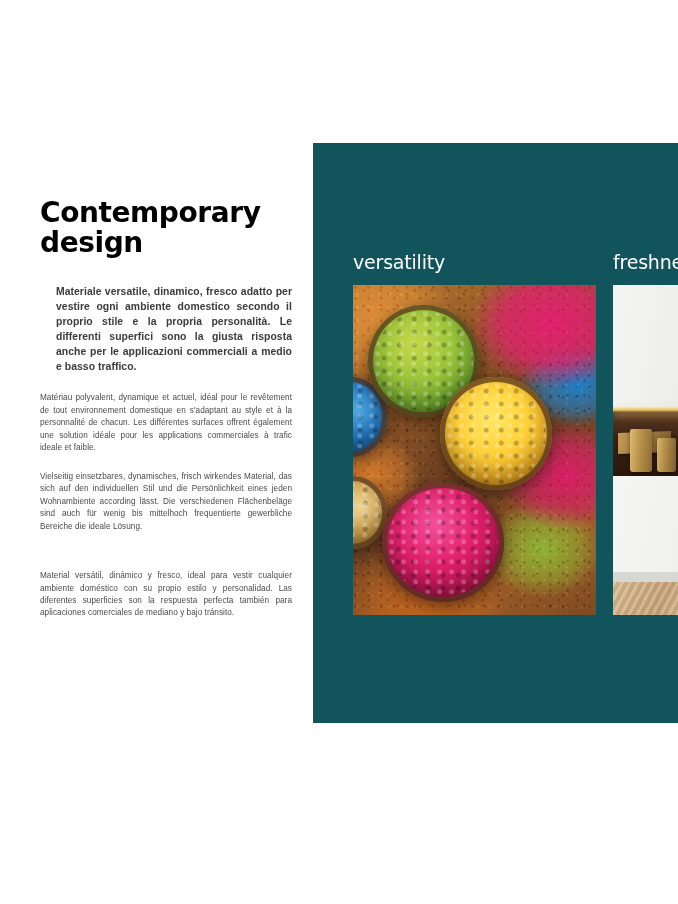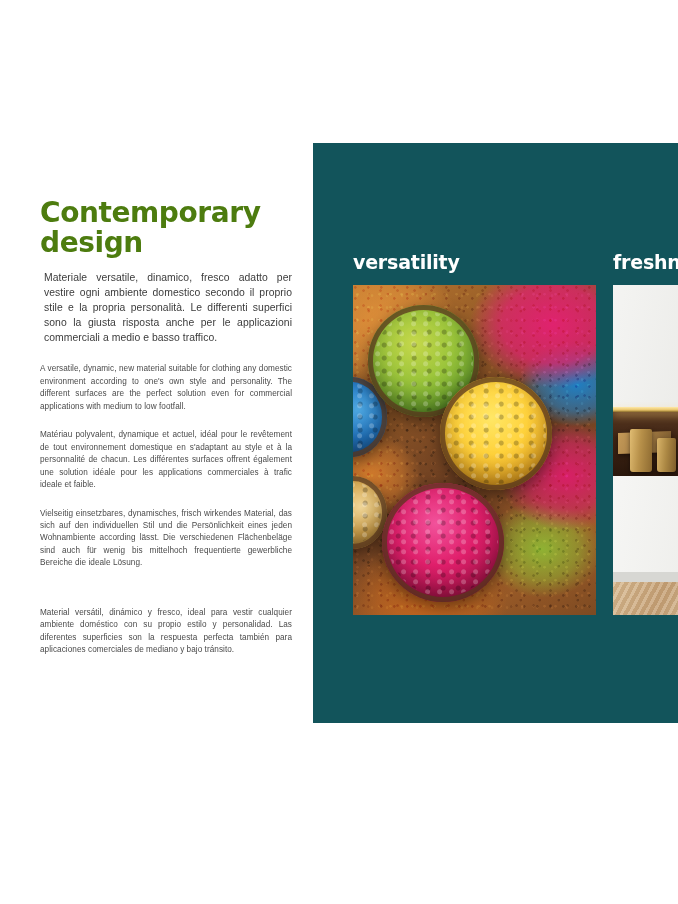--- a/index.html
+++ b/index.html
@@ -19,37 +19,38 @@
 
   
   .text-column {
     position: absolute;
     left: 40px;
     top: 198px;
     width: 252px;
   }
 
   .page-title {
-    margin: 0 0 12px 0;
+    margin: 0 0 26px 0;
     font-family: "DejaVu Sans", "Liberation Sans", sans-serif;
     font-size: 28px;
     line-height: 1.07;
     font-weight: 700;
     letter-spacing: -0.4px;
-    color: #4d7c0f;
+    color: #000000;
     max-width: 230px;
   }
 
   .lead-paragraph {
-    margin: 0 0 18px 4px;
+    margin: 0 0 18px 16px;
     font-size: 10.4px;
     line-height: 1.45;
     color: #3b3b3b;
     text-align: justify;
     letter-spacing: 0.05px;
+    font-weight: bold;
   }
 
   .body-paragraph {
     margin: 0 0 16px 0;
     font-size: 8.2px;
     line-height: 1.52;
     color: #4a4a4a;
     text-align: justify;
     letter-spacing: 0.05px;
   }
@@ -74,21 +75,21 @@
     gap: 17px;
     align-items: flex-start;
   }
 
   .gallery-card { position: relative; }
 
   .card-heading {
     margin: 0 0 12px 0;
     font-family: "DejaVu Sans", "Liberation Sans", sans-serif;
     font-size: 19px;
-    font-weight: 700;
+    font-weight: 400;
     color: #ffffff;
     letter-spacing: -0.2px;
     white-space: nowrap;
   }
 
   .card-photo {
     width: 243px;
     height: 330px;
     position: relative;
     overflow: hidden;
@@ -225,21 +226,20 @@
 </style>
 </head>
 <body>
 
 <div class="text-column">
 
   <h1 class="page-title">Contemporary design</h1>
 
   <p class="lead-paragraph">Materiale versatile, dinamico, fresco adatto per vestire ogni ambiente domestico secondo il proprio stile e la propria personalità. Le differenti superfici sono la giusta risposta anche per le applicazioni commerciali a medio e basso traffico.</p>
 
-  <p class="body-paragraph">A versatile, dynamic, new material suitable for clothing any domestic environment according to one's own style and personality. The different surfaces are the perfect solution even for commercial applications with medium to low footfall.</p>
 
   <p class="body-paragraph">Matériau polyvalent, dynamique et actuel, idéal pour le revêtement de tout environnement domestique en s'adaptant au style et à la personnalité de chacun. Les différentes surfaces offrent également une solution idéale pour les applications commerciales à trafic ideale et faible.</p>
 
   <p class="body-paragraph">Vielseitig einsetzbares, dynamisches, frisch wirkendes Material, das sich auf den individuellen Stil und die Persönlichkeit eines jeden Wohnambiente according lässt. Die verschiedenen Flächenbeläge sind auch für wenig bis mittelhoch frequentierte gewerbliche Bereiche die ideale Lösung.</p>
 
   <p class="body-paragraph">Material versátil, dinámico y fresco, ideal para vestir cualquier ambiente doméstico con su propio estilo y personalidad. Las diferentes superficies son la respuesta perfecta también para aplicaciones comerciales de mediano y bajo tránsito.</p>
 
 </div>
 
 <div class="teal-panel">

